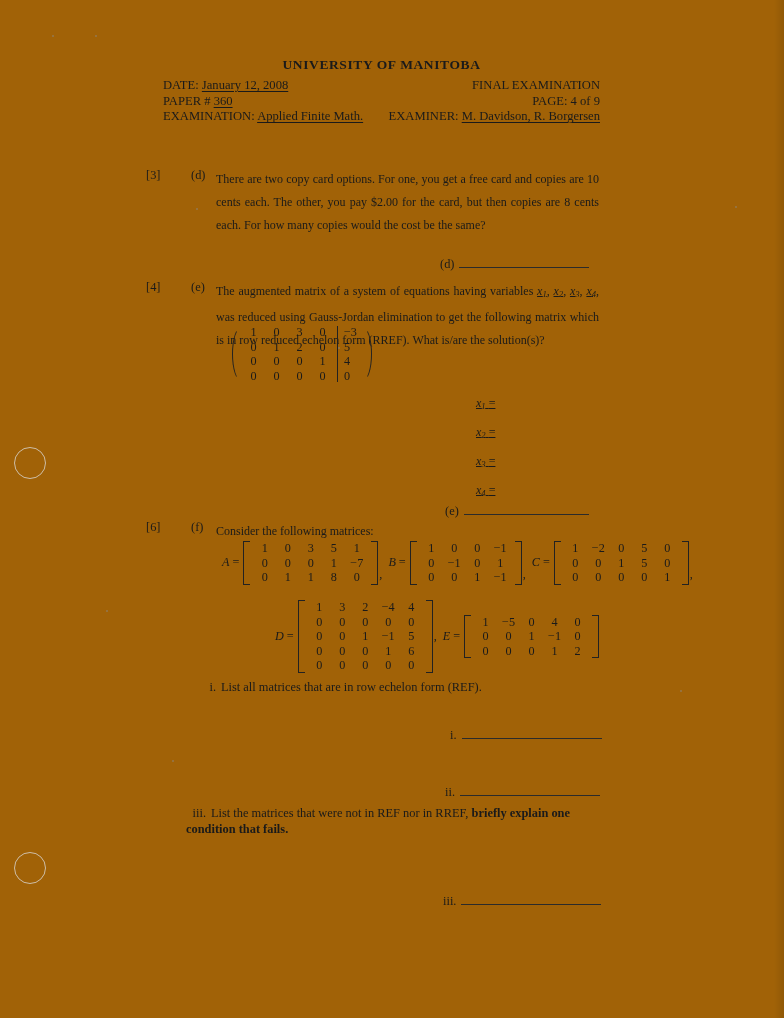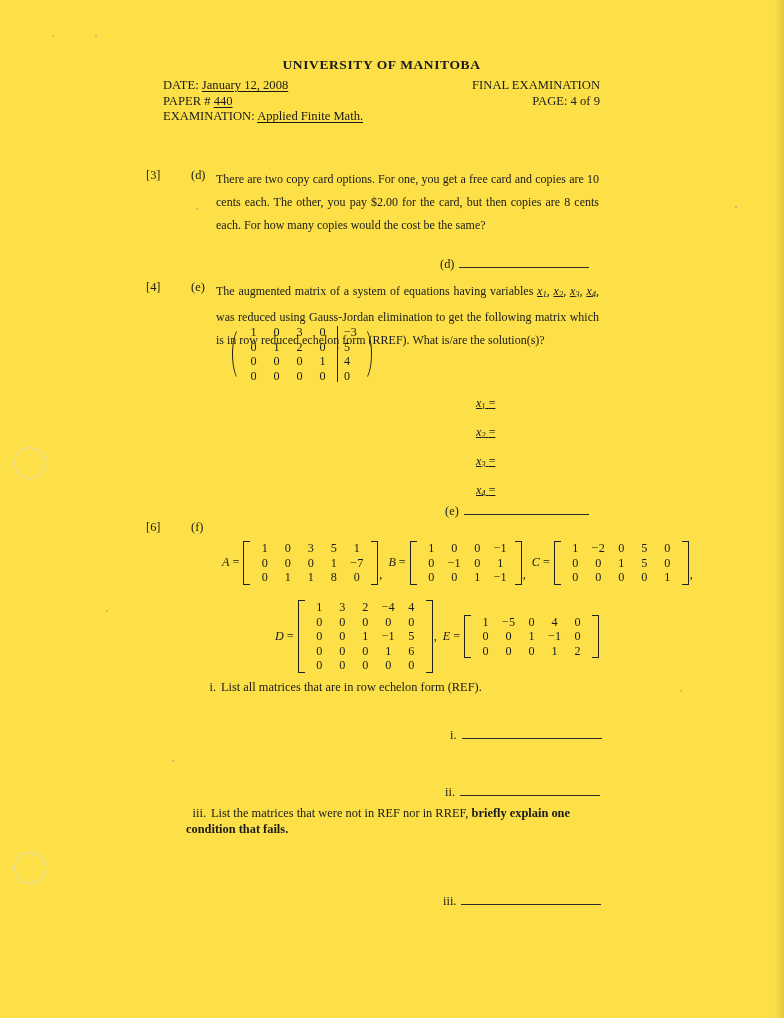--- a/index.html
+++ b/index.html
@@ -4,21 +4,21 @@
 <style>
   html, body {
     margin: 0;
     padding: 0;
     background: #8a8a8a;
   }
   #page {
     position: relative;
     width: 784px;
     height: 1018px;
-    background: #fde047;
+    background: #a16207;
     overflow: hidden;
     font-family: "Liberation Serif", serif;
     color: #1a1a1a;
     box-sizing: border-box;
   }
   
   #page::after {
     content: "";
     position: absolute;
     top: 0; right: 0;
@@ -183,34 +183,38 @@
         <span class="ul">January 12, 2008</span>
       </div>
       <div class="hright">
         <span>FINAL EXAMINATION</span>
       </div>
     </div>
 
     <div class="hrow">
       <div class="hleft">
         <span>PAPER #</span>
-        <span class="ul">440</span>
+        <span class="ul">360</span>
       </div>
       <div class="hright">
         <span>PAGE:</span>
         <span>4 of 9</span>
       </div>
     </div>
 
 
     <div class="hrow">
       <div class="hleft">
         <span>EXAMINATION:</span>
         <span class="ul">Applied Finite Math.</span>
       </div>
+      <div class="hright">
+        <span>EXAMINER:</span>
+        <span class="ul">M. Davidson, R. Borgersen</span>
+      </div>
     </div>
   </div>
 
   <div class="marks" style="left:146px; top:168px;">[3]</div>
   <div class="qlabel" style="left:191px; top:168px;">(d)</div>
   <div class="qbody" style="left:216px; top:168px; width:383px;">There are two copy card options. For one, you get a free card and copies are 10 cents each. The other, you pay $2.00 for the card, but then copies are 8 cents each. For how many copies would the cost be the same?</div>
 
   <div class="ansline" style="left:440px; top:258px; width:160px;">
     <span class="lbl">(d)</span>
     <span class="rule" style="width:130px;"></span>
@@ -275,20 +279,21 @@
   <div class="qbody ital" style="left:476px; top:450px;">x<span class="sub">3</span> <span style="font-style:normal">=</span></div>
   <div class="qbody ital" style="left:476px; top:479px;">x<span class="sub">4</span> <span style="font-style:normal">=</span></div>
 
   <div class="ansline" style="left:445px; top:505px; width:155px;">
     <span class="lbl">(e)</span>
     <span class="rule" style="width:125px;"></span>
   </div>
 
   <div class="marks" style="left:146px; top:520px;">[6]</div>
   <div class="qlabel" style="left:191px; top:520px;">(f)</div>
+  <div class="qbody" style="left:216px; top:520px; width:383px; text-align:left;">Consider the following matrices:</div>
 
   <div class="mgroup" style="left:222px; top:541px;">
 
     <span class="mname">A</span>
     <span class="meq">=</span>
     <span class="matrix">
       <span class="brk l"></span>
       <span class="mrows">
         <span class="mrow">
           <span class="mcell">1</span>

